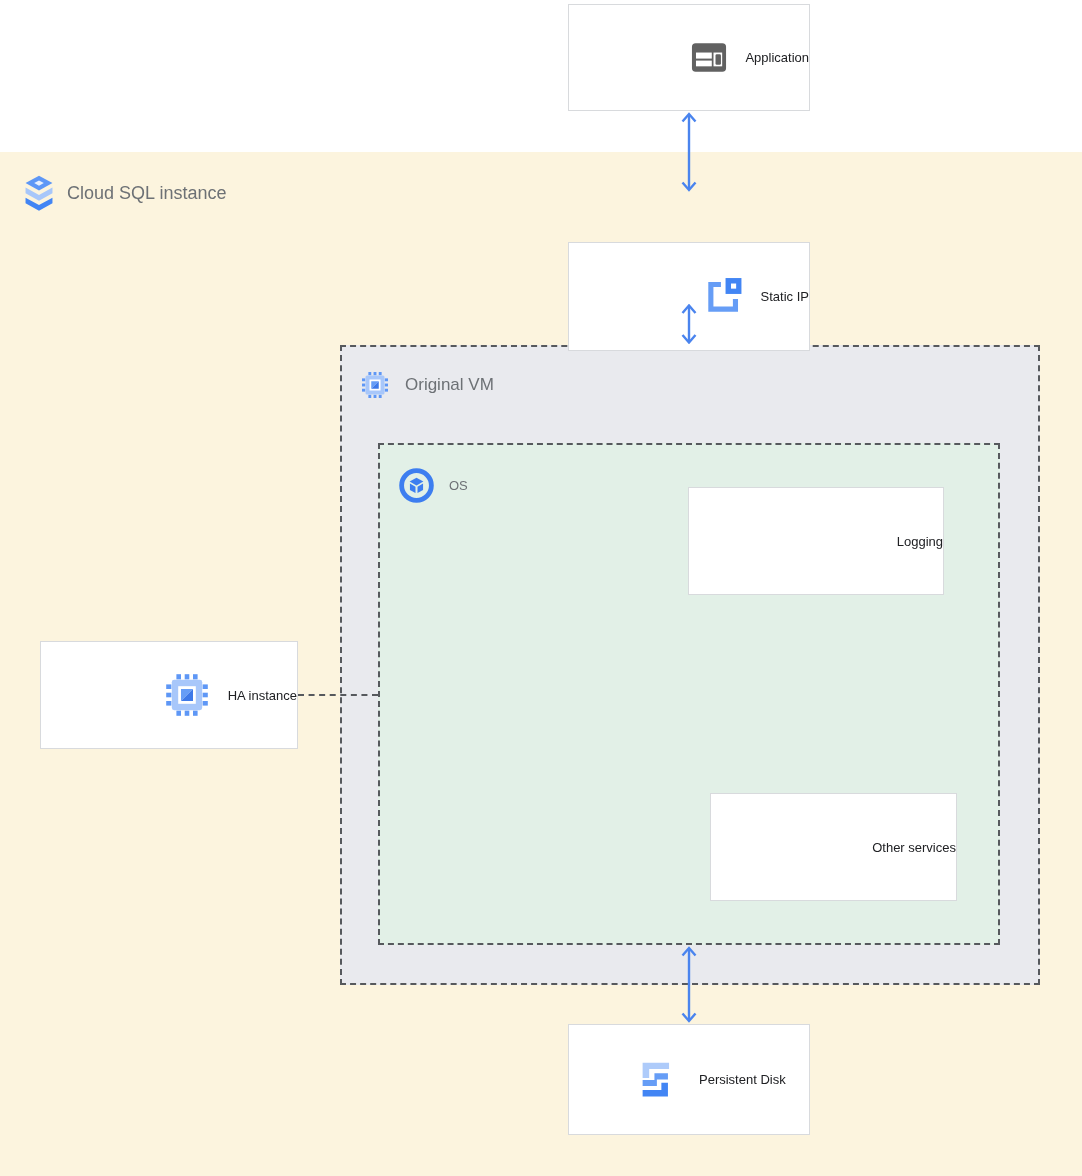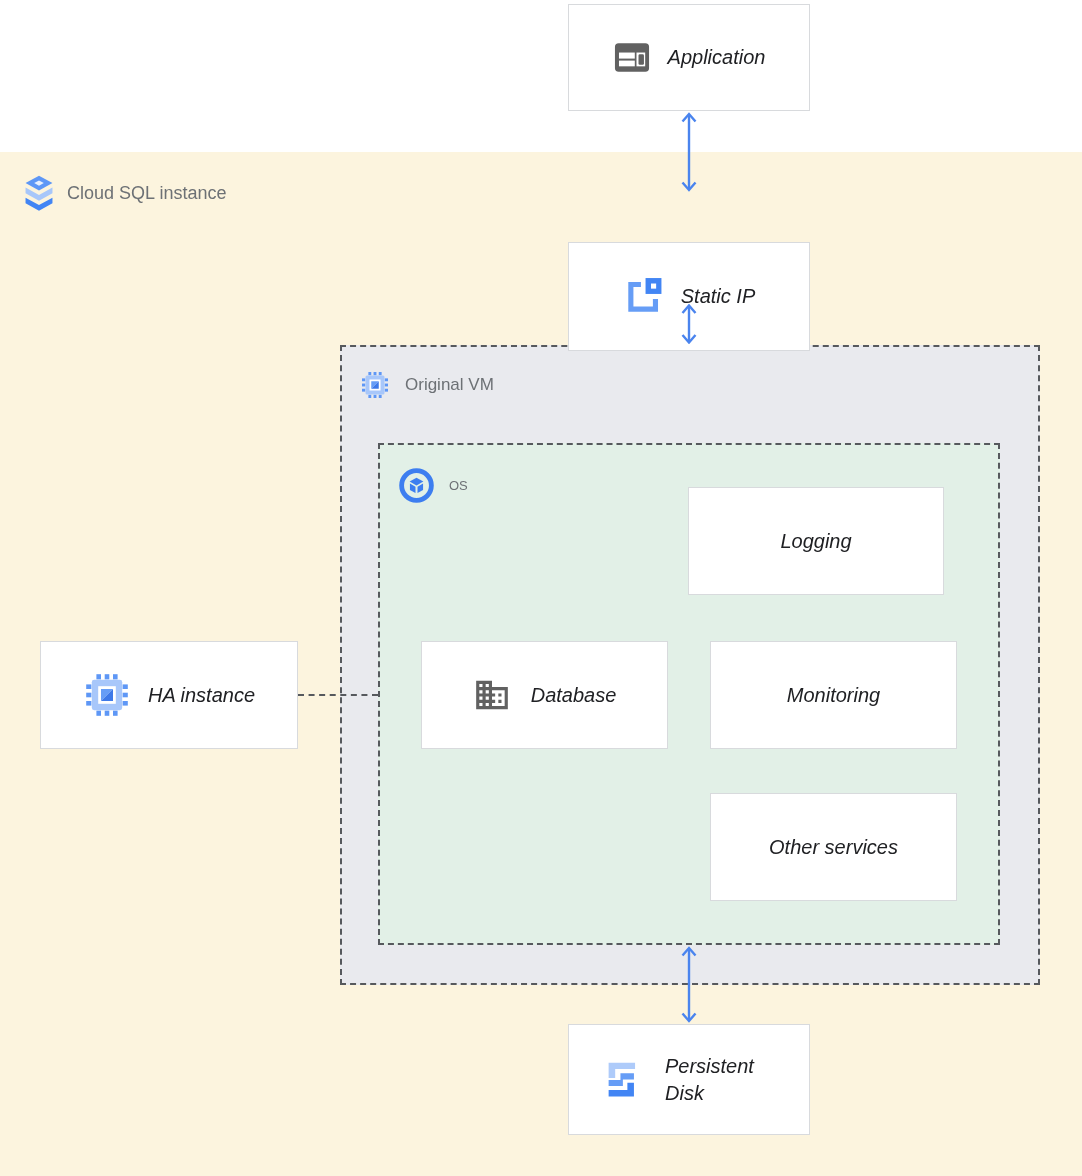--- a/index.html
+++ b/index.html
@@ -26,22 +26,22 @@
   .tag{position:absolute;display:flex;align-items:center;
     color:var(--label-text,#6D7175);}
   .tag .txt{white-space:nowrap;}
   .region-label{left:22px;top:174px;gap:11px;font-size:18px;}
   .vm-label{left:360px;top:370px;gap:15px;font-size:17px;}
   .os-label{left:399px;top:468px;gap:15px;font-size:13px;}
   
   .node{
     position:absolute;box-sizing:border-box;background:#ffffff;
     border:1px solid var(--box-border,#D8DADD);
-    display:flex;align-items:center;justify-content:center;gap:17px;
-    font-size:20px;color:var(--node-text,#202124);font-style:italic;
+    display:flex;align-items:center;justify-content:flex-end;gap:17px;
+    font-size:13px;color:var(--node-text,#202124);
   }
   .node-application{left:568px;top:4px;width:242px;height:107px;}
   .node-static-ip{left:568px;top:194px;width:242px;height:109px;margin-top:48px;}
   .node-ha-standby{left:40px;top:641px;width:258px;height:108px;}
   .node-database{left:421px;top:641px;width:247px;height:108px;gap:20px;}
   .node-logging{left:688px;top:487px;width:256px;height:108px;}
   .node-monitoring{left:710px;top:641px;width:247px;height:108px;}
   .node-other-services{left:710px;top:793px;width:247px;height:108px;}
   .node-persistent-disk{left:568px;top:1024px;width:242px;height:111px;}
   .wrap-label{width:110px;line-height:1.35;}
@@ -147,34 +147,25 @@
           <rect x="19.8" y="15" width="2.6" height="2.3"></rect>
       </g>
       <rect x="4.4" y="4.4" width="15.2" height="15.2" rx="1.2" fill="#A8C7FA"></rect>
       <rect x="7.6" y="7.6" width="8.8" height="8.8" fill="#ffffff"></rect>
       <polygon points="9,9 15,9 9,15" fill="#669DF6"></polygon>
       <polygon points="15,9 15,15 9,15" fill="#3E79E8"></polygon>
     </svg>
     <span>HA instance</span>
   </div>
 
-  <div class="node node-database">
-    <svg class="icon" width="38" height="38" viewBox="0 0 24 24">
-      <path fill="#616161" d="M12 7V3H2v18h20V7H12zM6 19H4v-2h2v2zm0-4H4v-2h2v2zm0-4H4V9h2v2zm0-4H4V5h2v2zm4 12H8v-2h2v2zm0-4H8v-2h2v2zm0-4H8V9h2v2zm0-4H8V5h2v2zm10 12h-8v-2h2v-2h-2v-2h2v-2h-2V9h8v10zm-2-8h-2v2h2v-2zm0 4h-2v2h2v-2z"></path>
-    </svg>
-    <span>Database</span>
-  </div>
 
   <div class="node node-logging">
     <span>Logging</span>
   </div>
 
-  <div class="node node-monitoring">
-    <span>Monitoring</span>
-  </div>
 
   <div class="node node-other-services">
     <span>Other services</span>
   </div>
 
   <div class="node node-persistent-disk">
     <svg class="icon" width="45" height="45" viewBox="0 0 24 24">
       <polygon points="3,3 17.1,3 17.1,6.4 6.5,6.4 6.5,11.2 3,11.2" fill="#AECBFA"></polygon>
       <polygon points="3,15.5 3,12.2 9.3,12.2 9.3,8.6 16.5,8.6 16.5,12 10.6,12 10.6,15.5" fill="#669DF6"></polygon>
       <polygon points="3,21 3,17.6 13,17.6 13,13.7 16.5,13.7 16.5,21" fill="#4285F4"></polygon>

